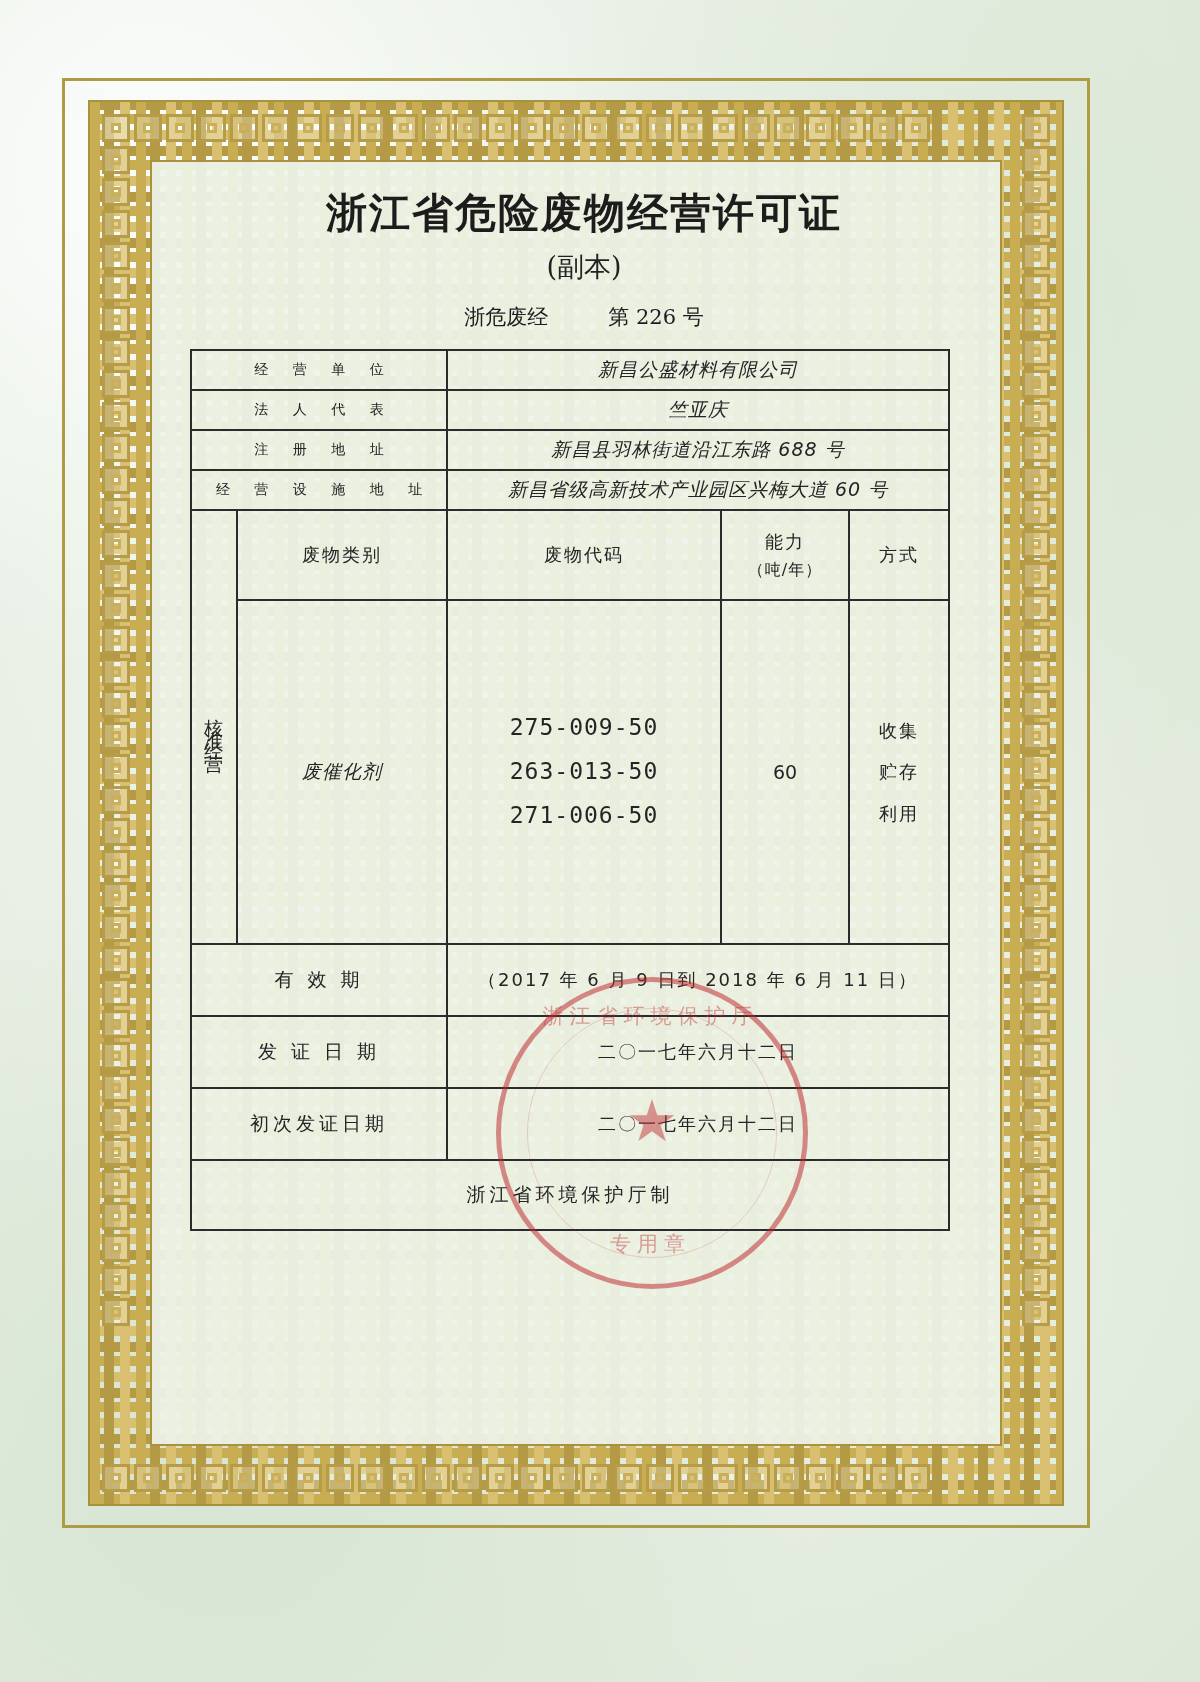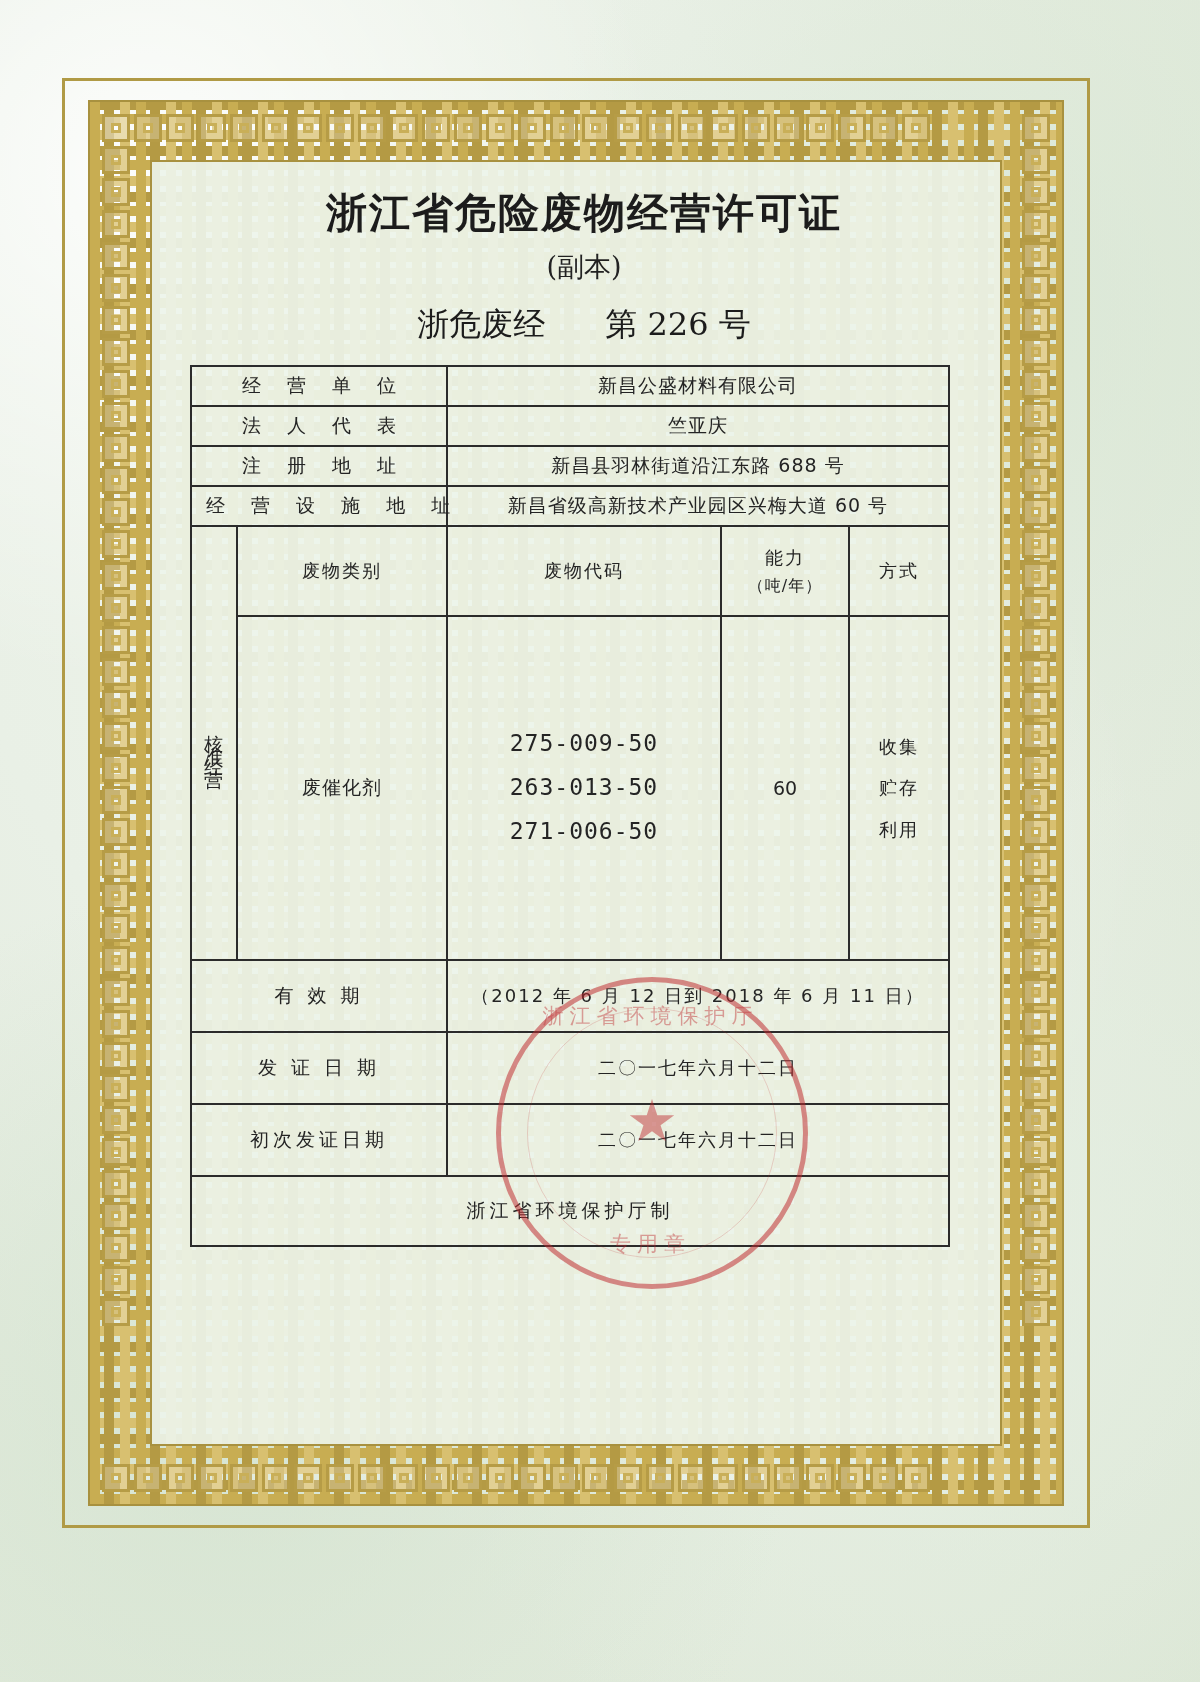--- a/index.html
+++ b/index.html
@@ -120,49 +120,50 @@
     color: #222;
     margin-top: 8px;
   }
   .serial {
     display: flex;
     justify-content: center;
     align-items: baseline;
     gap: 60px;
     margin-top: 18px;
     font-family: "DejaVu Serif", "Liberation Serif", serif;
-    font-size: 32px;
+    font-size: 21px;
     color: #1c1c1c;
   }
 
   table.cert {
     margin-top: 18px;
     width: 758px;
     margin-left: 6px;
     border-collapse: collapse;
     table-layout: fixed;
   }
   table.cert td {
     border: 2px solid #2b2b2b;
     color: #242424;
     font-family: "DejaVu Sans", "Liberation Sans", sans-serif;
     text-align: center;
     vertical-align: middle;
     padding: 6px 4px;
   }
   .lbl {
-    font-size: 19px;
+    font-size: 14px;
     letter-spacing: 10px;
     text-indent: 10px;
     white-space: nowrap;
     border-radius: 14px;
   }
   .val {
     font-size: 19px;
     letter-spacing: 1px;
+    font-style: italic;
   }
   .vert {
     font-size: 19px;
     letter-spacing: 12px;
     writing-mode: vertical-rl;
     text-orientation: upright;
     white-space: nowrap;
     line-height: 1;
   }
   .hdr {
@@ -295,21 +296,21 @@
           <td class="capacity">60</td>
           <td class="mode">
             <div>收集</div>
             <div>贮存</div>
             <div>利用</div>
           </td>
         </tr>
 
         <tr>
           <td class="footer-cell" colspan="2" style="height:58px">有 效 期</td>
-          <td class="date-val" colspan="3">（2012 年 6 月 12 日到 2018 年 6 月 11 日）</td>
+          <td class="date-val" colspan="3">（2017 年 6 月 9 日到 2018 年 6 月 11 日）</td>
         </tr>
         <tr>
           <td class="footer-cell" colspan="2" style="height:58px">发 证 日 期</td>
           <td class="date-val" colspan="3">二〇一七年六月十二日</td>
         </tr>
         <tr>
           <td class="footer-cell" colspan="2" style="height:58px">初次发证日期</td>
           <td class="date-val" colspan="3">二〇一七年六月十二日</td>
         </tr>
 

